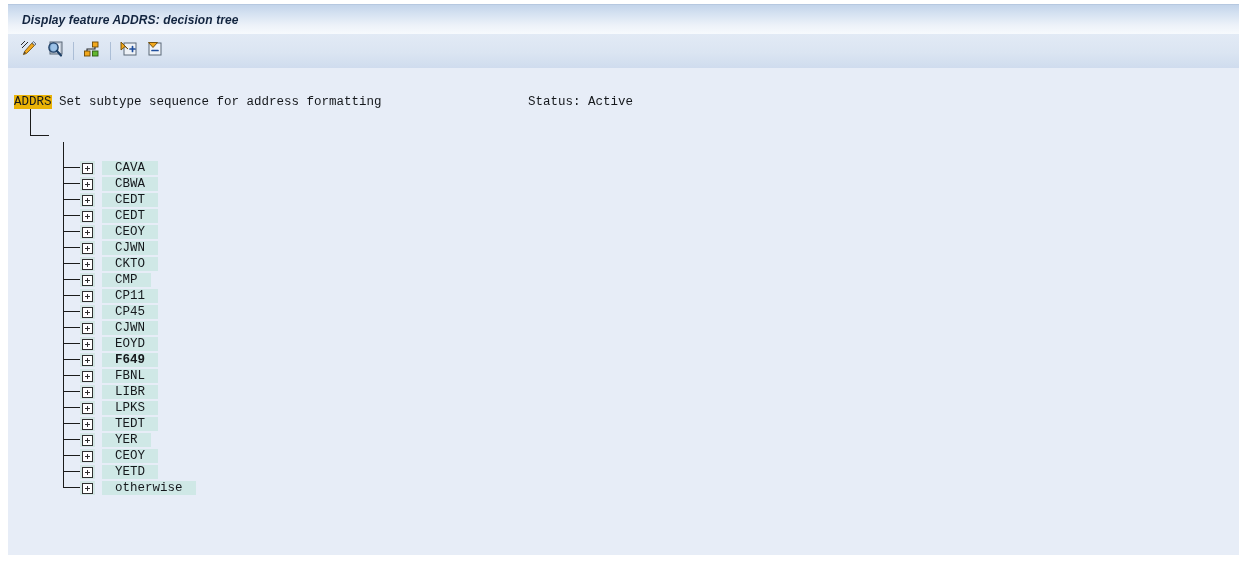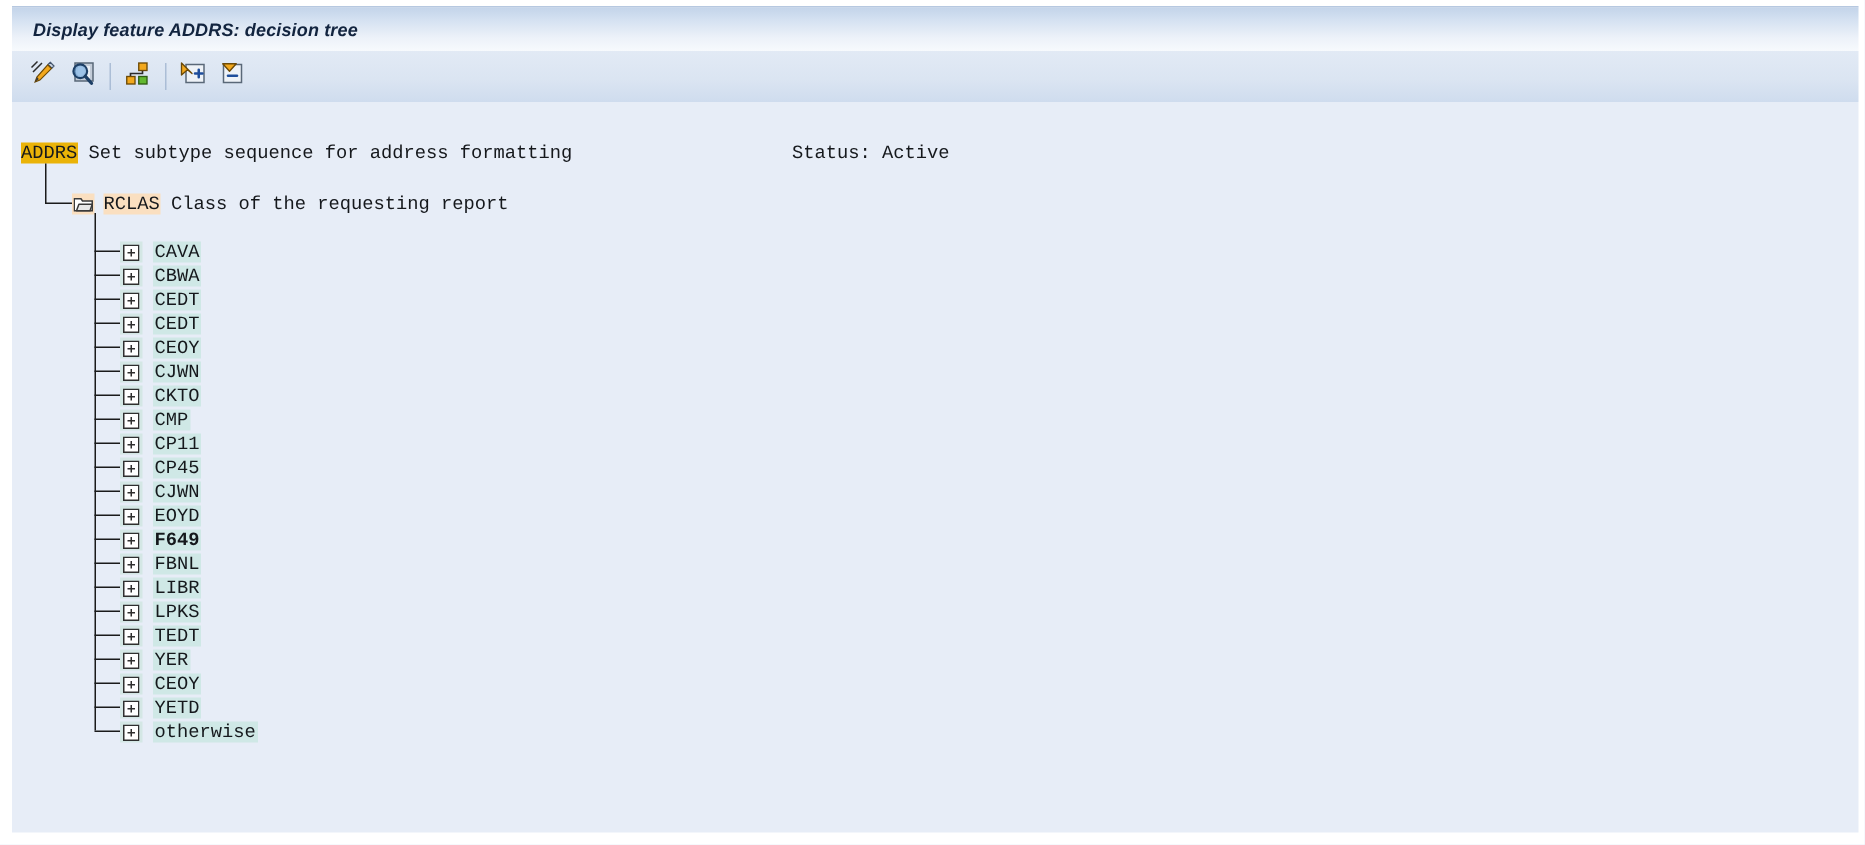--- a/index.html
+++ b/index.html
@@ -193,21 +193,21 @@
   .leaf-row {
     position: absolute;
     left: 72px;
     display: flex;
     align-items: center;
     height: 16px;
   }
   .leaf-label {
     margin-left: 7px;
     background: #cfe8e6;
-    padding: 0 1px;
+    padding: 0 13px;
   }
 </style>
 </head>
 <body>
 
 <div id="app">
 
   <div class="titlebar">
     <div class="titlebar-text">Display feature ADDRS: decision tree</div>
   </div>
@@ -282,31 +282,20 @@
 
     <div class="hdr-row mono"><span class="hl-cyan">ADDRS</span><span> </span><span>Set subtype sequence for address formatting</span></div>
 
     <div class="status-row mono">Status: Active</div>
 
     <div class="tree">
 
       <div class="vline" style="left:22px; top:41px; height:27px;"></div>
       <div class="hline" style="left:22px; top:67px; width:19px;"></div>
 
-      <div class="rclas-row" style="top:60px;">
-        <span class="icon-folder">
-          <svg width="13" height="11" viewBox="0 0 13 11">
-            <path d="M0.5 1.5 L5 1.5 L6 3 L12.5 3 L12.5 9.5 L0.5 9.5 Z" fill="#ffffff" stroke="#3a3a3a" stroke-width="1"></path>
-            <path d="M2 9.5 L3.6 5.2 L12.5 5.2 L11 9.5 Z" fill="#e8e8e8" stroke="#3a3a3a" stroke-width="1" stroke-linejoin="round"></path>
-          </svg>
-        </span>
-        <span class="mono rclas-label hl-peach">RCLAS</span>
-        <span class="mono">&nbsp;</span>
-        <span class="mono">Class of the requesting report</span>
-      </div>
 
       <div class="vline" id="child-spine" style="left: 55px; top: 74px; height: 345px;"></div>
 
       <div id="leaf-container">
           <div class="hline" style="left: 55px; top: 99px; width: 17px;"></div>
           <div class="leaf-row" style="top: 92px;">
             <span class="icon-plusbox">
               <svg width="11" height="11" viewBox="0 0 11 11">
                 <rect x="0.5" y="0.5" width="10" height="10" fill="#ffffff" stroke="#2f2f2f" stroke-width="1"></rect>
                 <path d="M3 5.5 L8 5.5 M5.5 3 L5.5 8" stroke="#2f2f2f" stroke-width="1"></path>

